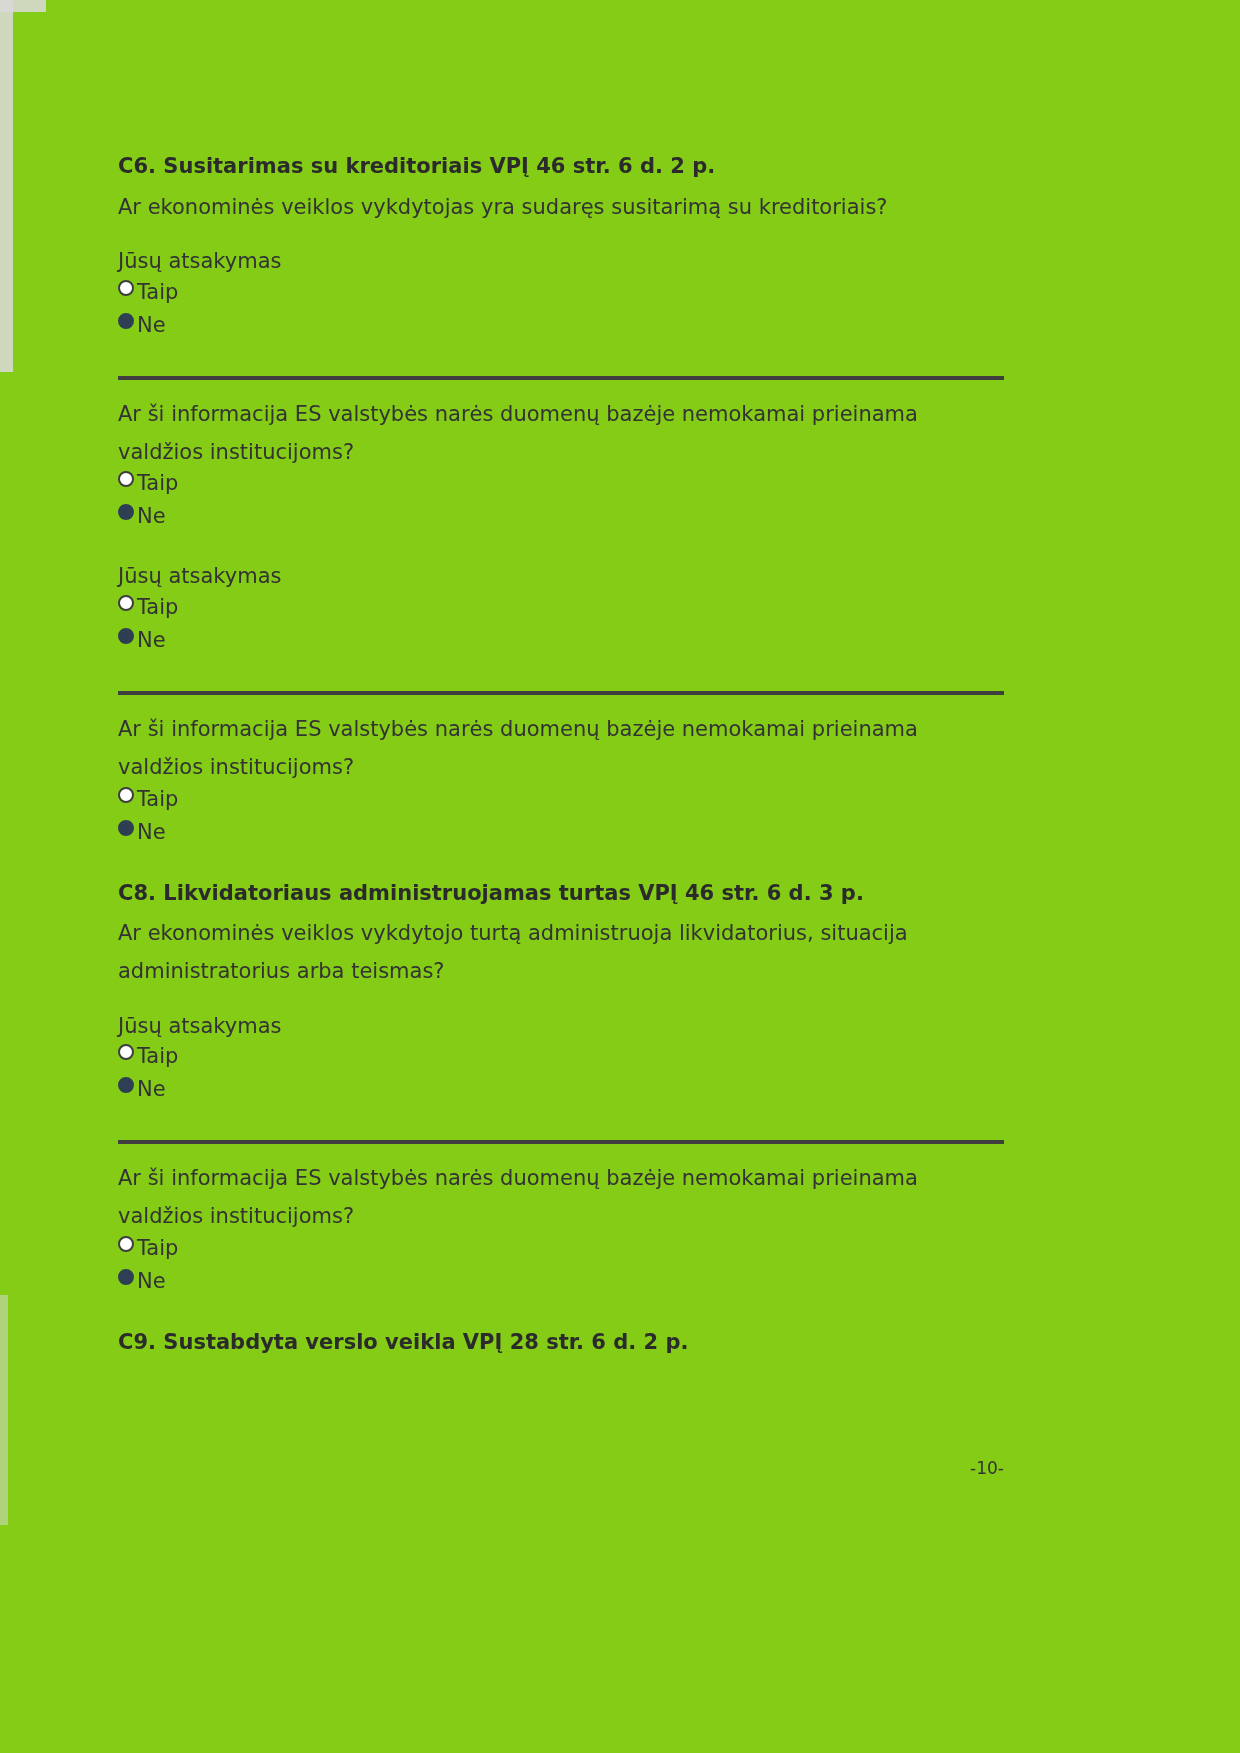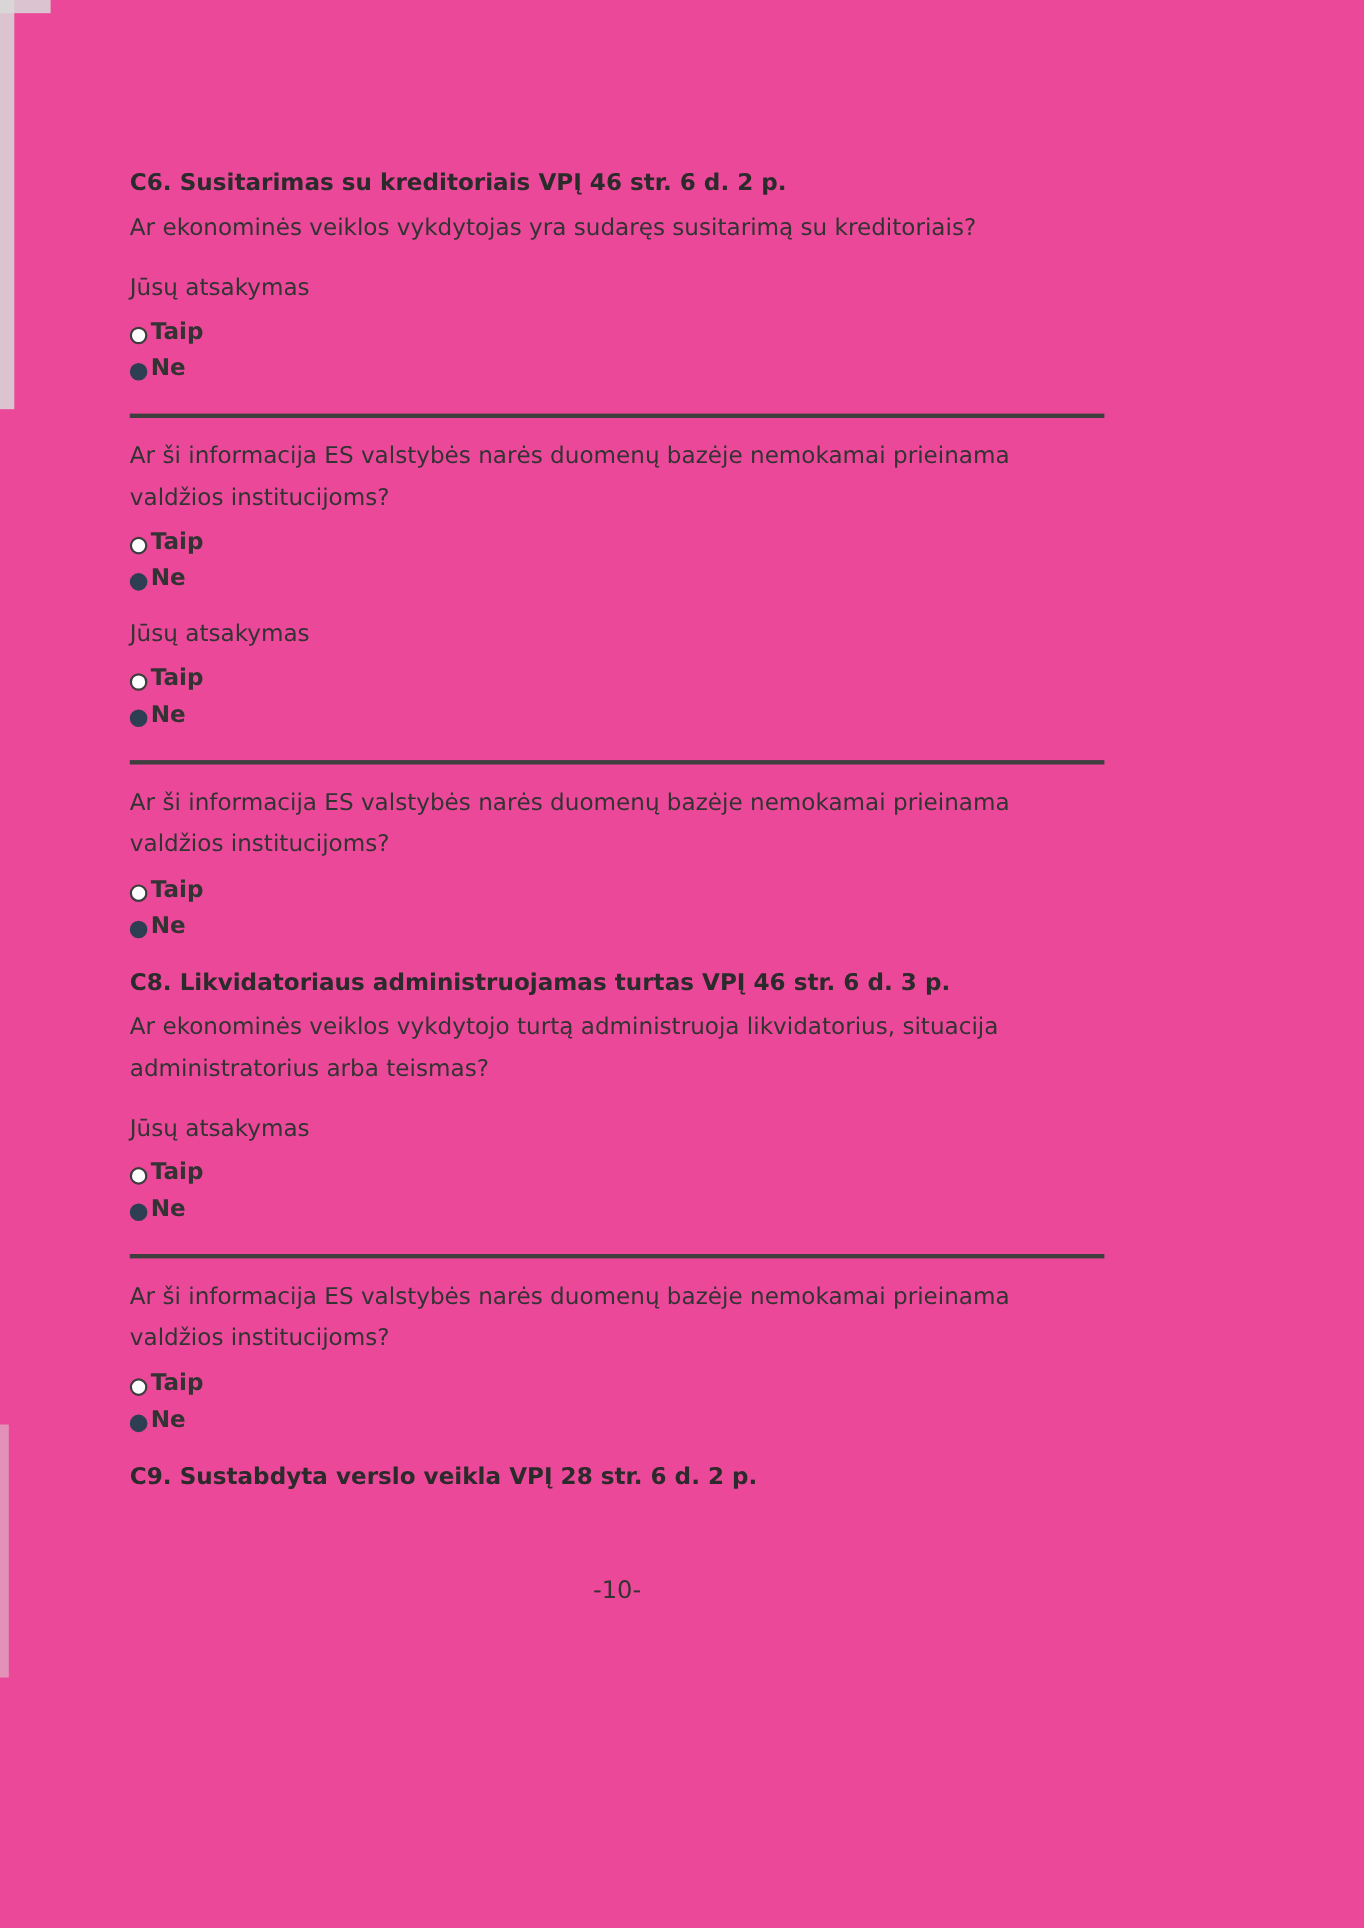--- a/index.html
+++ b/index.html
@@ -1,20 +1,20 @@
 <!DOCTYPE html>
 <html><head>
 <meta charset="utf-8">
 <style>
   html, body { margin: 0; padding: 0; background: #ffffff; }
   .page {
     position: relative;
     width: 1240px;
     height: 1753px;
-    background: #ec4899;
+    background: #84cc16;
     font-family: "DejaVu Sans", "Liberation Sans", sans-serif;
     color: #333333;
     overflow: hidden;
   }
   .scan-artifact { position: absolute; background: #d9d9d9; }
   .artifact-left-top { left: 0; top: 0; width: 13px; height: 372px; opacity: 0.85; }
   .artifact-left-mid { left: 0; top: 1295px; width: 8px; height: 230px; opacity: 0.5; }
   .artifact-top-corner { left: 0; top: 0; width: 46px; height: 12px; opacity: 0.85; }
 
   .content {
@@ -39,24 +39,23 @@
   }
   .answer-label {
     font-size: 21px;
     line-height: 1.5;
     margin: 20px 0 2px 0;
     color: #333333;
   }
   .radio-group { margin: 0; }
   .radio-row {
     display: flex;
-    align-items: flex-end;
+    align-items: flex-start;
     height: 33px;
     cursor: pointer;
-    font-weight: bold;
   }
   .radio {
     flex: none;
     width: 16px;
     height: 16px;
     box-sizing: border-box;
     border: 2px solid #3d3d3d;
     border-radius: 50%;
     background: #ffffff;
     margin-right: 3px;
@@ -68,24 +67,24 @@
   .radio-label { font-size: 21px; color: #333333; }
   .divider {
     border: none;
     border-top: 4px solid #3f3f3f;
     margin: 30px 0 16px 0;
     width: 100%;
   }
   .block { margin-top: 0; }
   .block + .block { margin-top: 24px; }
   .page-number {
-    text-align: center;
-    font-size: 22px;
+    text-align: right;
+    font-size: 17px;
     color: #333333;
-    margin-top: 76px;
+    margin-top: 100px;
   }
 </style>
 </head>
 <body>
 
 <div class="page">
   <div class="scan-artifact artifact-left-top"></div>
   <div class="scan-artifact artifact-left-mid"></div>
   <div class="scan-artifact artifact-top-corner"></div>
 

